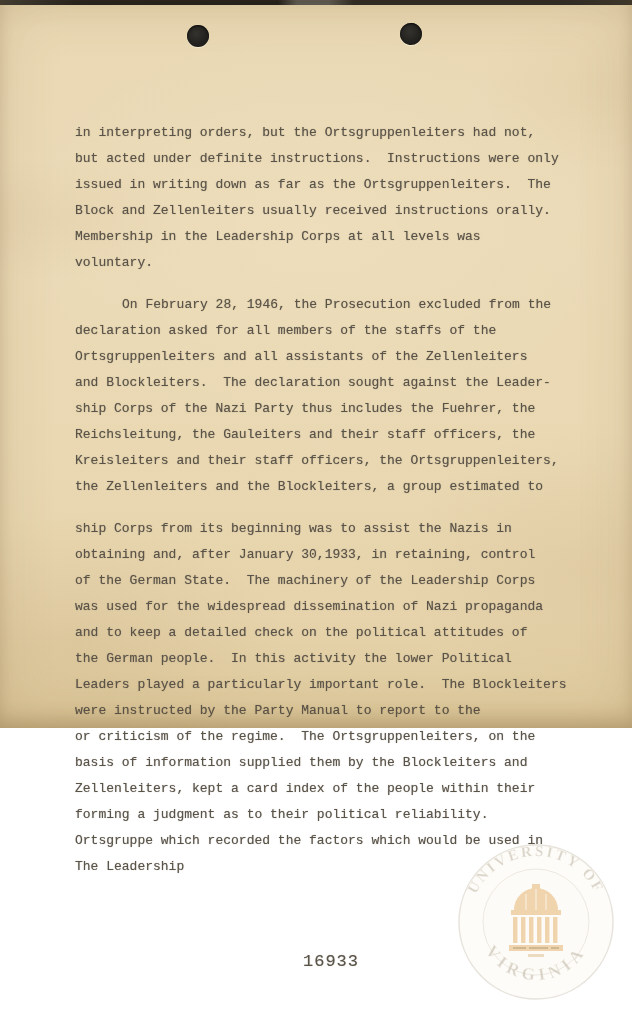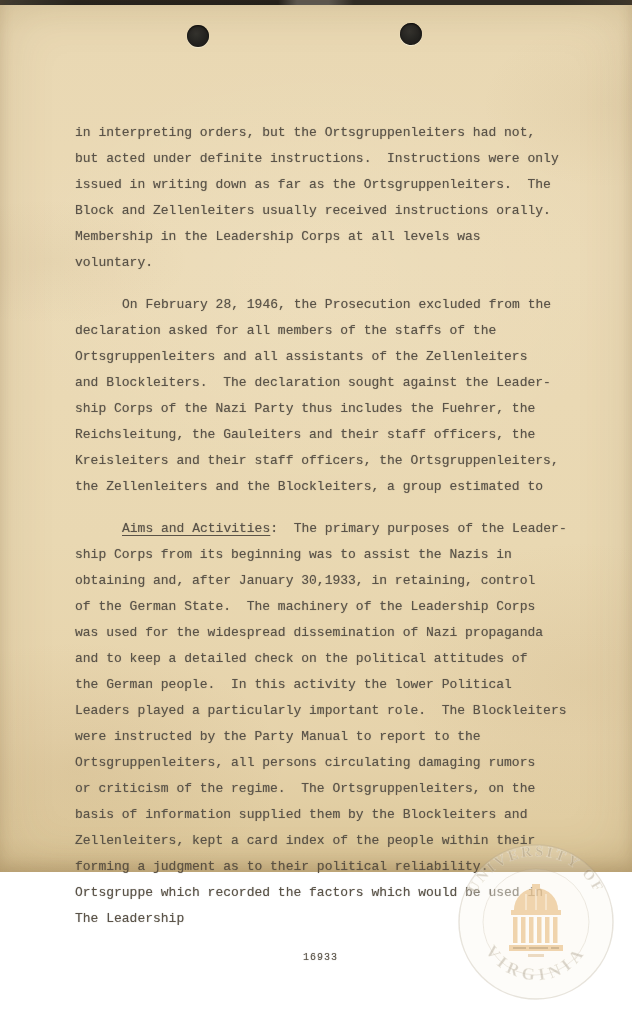--- a/index.html
+++ b/index.html
@@ -5,21 +5,21 @@
   html, body {
     margin: 0; padding: 0;
     width: 632px; height: 1024px;
     overflow: hidden;
     font-family: "Liberation Mono", "DejaVu Sans Mono", monospace;
   }
 
   
   .scan-frame {
     position: relative;
-    width: 632px; height: 872px;
+    width: 632px; height: 728px;
     background:
       linear-gradient(180deg,
         #e3d2ab 0%, #e9d8b3 4%,
         #ebdab6 30%, #e9d8b2 62%,
         #e6d3ab 85%, #dfcb9f 96%, #d3bd8f 100%);
   }
   
   .paper-texture {
     position: absolute; inset: 0;
     background:
@@ -77,21 +77,21 @@
   .underlined {
     text-decoration: underline;
     text-underline-offset: 3px;
     text-decoration-thickness: 1px;
   }
 
   .page-number {
     position: absolute;
     left: 303px; top: 952px;
     color: #5a5348;
-    font-size: 10px;
+    font-size: 17px;
     letter-spacing: 1px;
     text-shadow: 0 0 1px rgba(90,83,72,0.5);
     z-index: 2;
   }
 
   
   .seal {
     position: absolute;
     left: 456px; top: 842px;
     width: 160px; height: 160px;
@@ -131,30 +131,28 @@
         <div class="line first-indent">On February 28, 1946, the Prosecution excluded from the</div>
         <div class="line">declaration asked for all members of the staffs of the</div>
         <div class="line">Ortsgruppenleiters and all assistants of the Zellenleiters</div>
         <div class="line">and Blockleiters.  The declaration sought against the Leader-</div>
         <div class="line">ship Corps of the Nazi Party thus includes the Fuehrer, the</div>
         <div class="line">Reichsleitung, the Gauleiters and their staff officers, the</div>
         <div class="line">Kreisleiters and their staff officers, the Ortsgruppenleiters,</div>
         <div class="line">the Zellenleiters and the Blockleiters, a group estimated to</div>
       </div>
       <div class="paragraph">
-        <div class="line first-indent"><span class="underlined">Aims and Activities</span>:  The primary purposes of the Leader-</div>
         <div class="line">ship Corps from its beginning was to assist the Nazis in</div>
         <div class="line">obtaining and, after January 30,1933, in retaining, control</div>
         <div class="line">of the German State.  The machinery of the Leadership Corps</div>
         <div class="line">was used for the widespread dissemination of Nazi propaganda</div>
         <div class="line">and to keep a detailed check on the political attitudes of</div>
         <div class="line">the German people.  In this activity the lower Political</div>
         <div class="line">Leaders played a particularly important role.  The Blockleiters</div>
         <div class="line">were instructed by the Party Manual to report to the</div>
-        <div class="line">Ortsgruppenleiters, all persons circulating damaging rumors</div>
         <div class="line">or criticism of the regime.  The Ortsgruppenleiters, on the</div>
         <div class="line">basis of information supplied them by the Blockleiters and</div>
         <div class="line">Zellenleiters, kept a card index of the people within their</div>
         <div class="line">forming a judgment as to their political reliability.</div>
         <div class="line">Ortsgruppe which recorded the factors which would be used in</div>
         <div class="line">The Leadership</div>
       </div>
     </div>
 
   <div class="page-number">16933</div>

